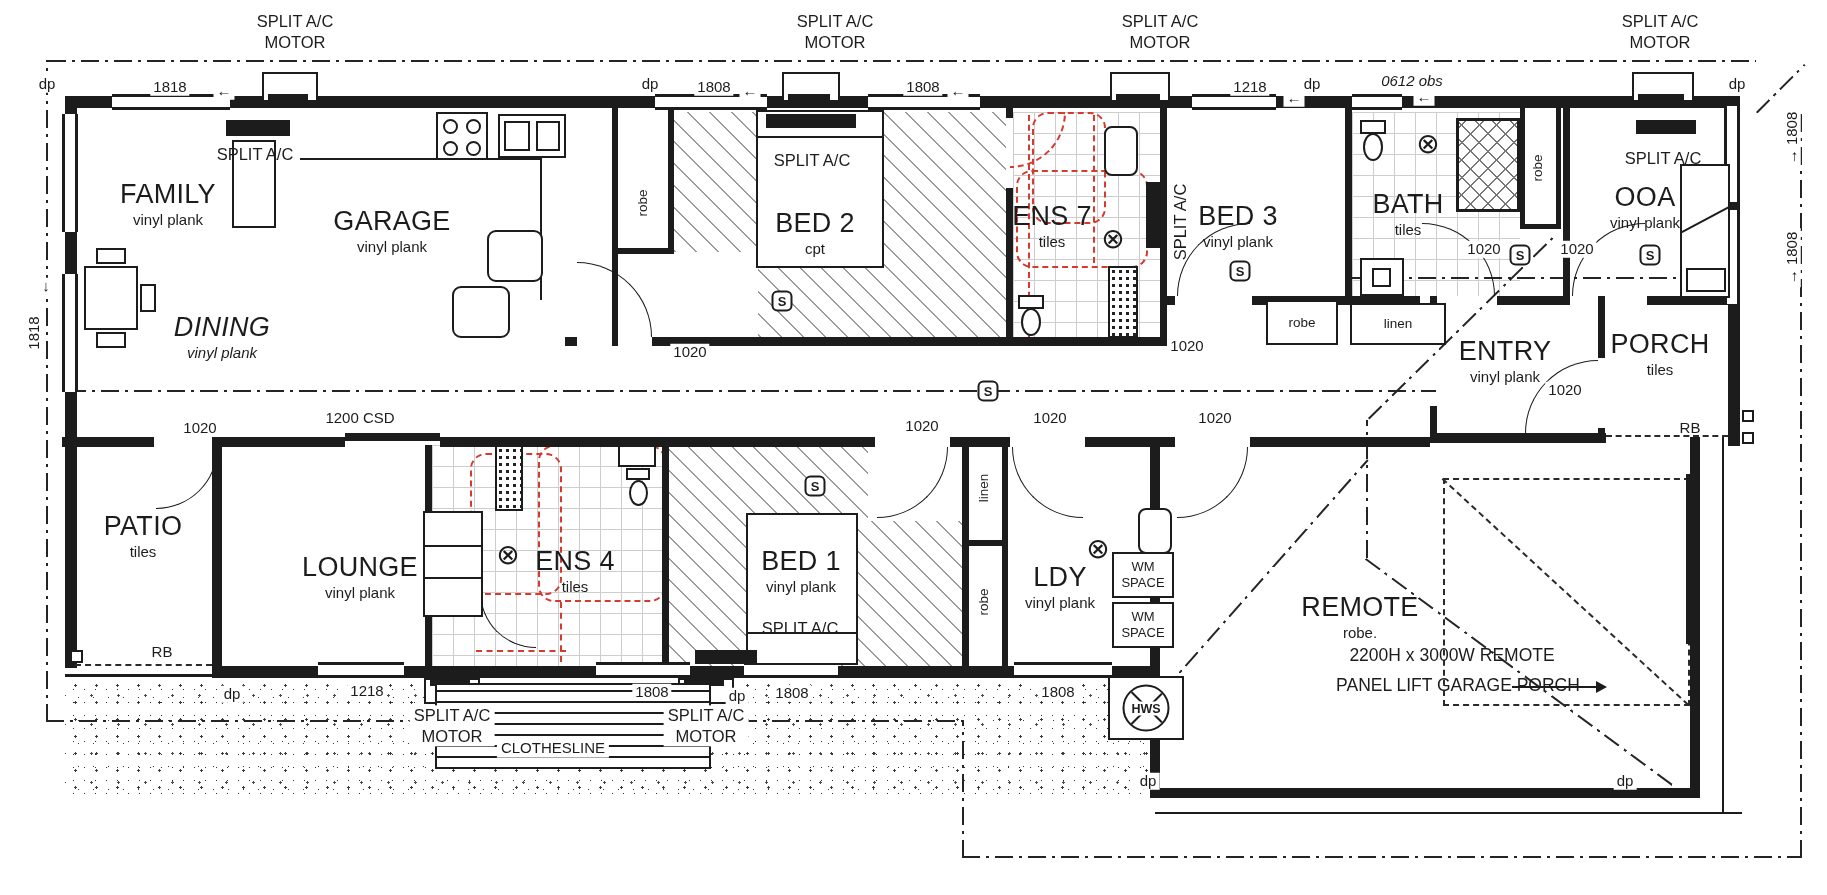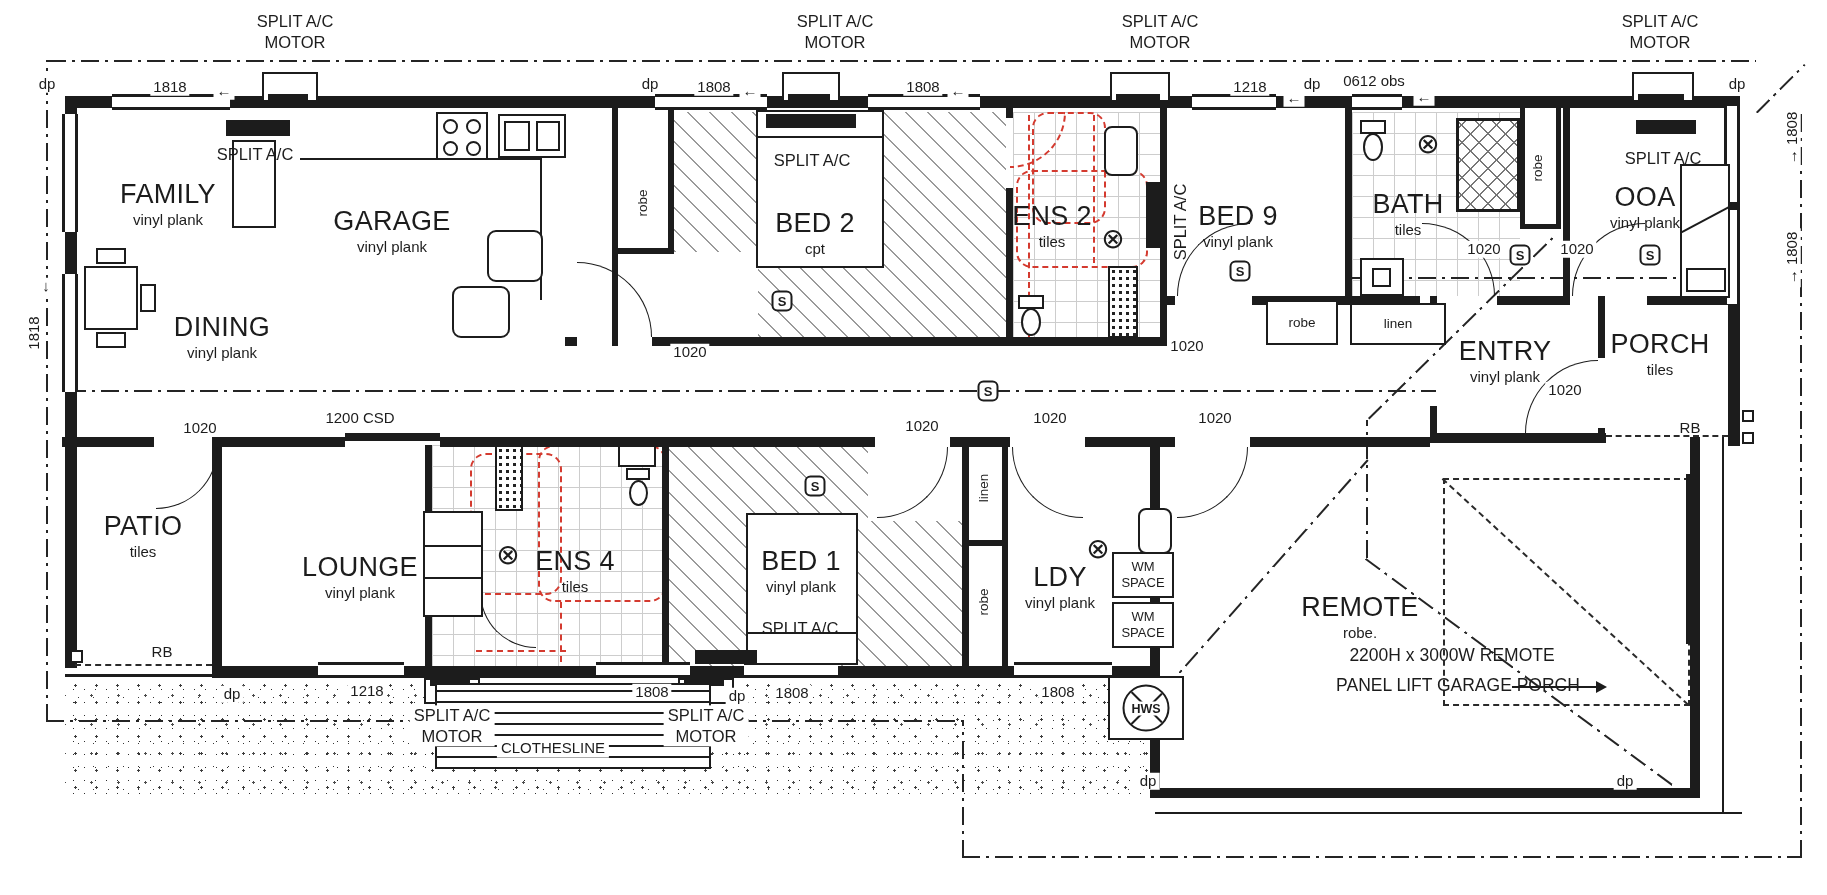--- a/index.html
+++ b/index.html
@@ -261,34 +261,34 @@
 
   <div id="labels-layer">
       <div class="room" style="left: 168px; top: 205px;">
         <div class="nm">FAMILY</div>
         <div class="fin">vinyl plank</div>
       </div>
       <div class="room" style="left: 392px; top: 232px;">
         <div class="nm">GARAGE</div>
         <div class="fin">vinyl plank</div>
       </div>
-      <div class="room" style="left: 222px; top: 338px;">
+      <div class="room" style="left: 222px; top: 338px; font-style: italic;">
         <div class="nm">DINING</div>
         <div class="fin">vinyl plank</div>
       </div>
       <div class="room" style="left: 815px; top: 234px;">
         <div class="nm">BED 2</div>
         <div class="fin">cpt</div>
       </div>
       <div class="room" style="left: 1052px; top: 227px;">
-        <div class="nm">ENS 2</div>
+        <div class="nm">ENS 7</div>
         <div class="fin">tiles</div>
       </div>
       <div class="room" style="left: 1238px; top: 227px;">
-        <div class="nm">BED 9</div>
+        <div class="nm">BED 3</div>
         <div class="fin">vinyl plank</div>
       </div>
       <div class="room" style="left: 1408px; top: 215px;">
         <div class="nm">BATH</div>
         <div class="fin">tiles</div>
       </div>
       <div class="room" style="left: 1645px; top: 208px;">
         <div class="nm">OOA</div>
         <div class="fin">vinyl plank</div>
       </div>
@@ -328,21 +328,21 @@
       <div class="dim" style="left: 170px; top: 87px;">1818</div>
       <div class="dim" style="left: 224px; top: 91px;">←</div>
       <div class="dim" style="left: 650px; top: 84px;">dp</div>
       <div class="dim" style="left: 714px; top: 87px;">1808</div>
       <div class="dim" style="left: 750px; top: 91px;">←</div>
       <div class="dim" style="left: 923px; top: 87px;">1808</div>
       <div class="dim" style="left: 958px; top: 91px;">←</div>
       <div class="dim" style="left: 1250px; top: 87px;">1218</div>
       <div class="dim" style="left: 1312px; top: 84px;">dp</div>
       <div class="dim" style="left: 1294px; top: 98px;">←</div>
-      <div class="dim" style="left: 1374px; top: 81px;">0612 obs</div>
+      <div class="dim" style="left: 1412px; top: 81px; font-style: italic;">0612 obs</div>
       <div class="dim" style="left: 1424px; top: 97px;">←</div>
       <div class="dim" style="left: 1737px; top: 84px;">dp</div>
       <div class="dim" style="left: 34px; top: 333px; transform: translate(-50%, -50%) rotate(-90deg);">1818</div>
       <div class="dim" style="left: 46px; top: 286px;">↓</div>
       <div class="dim" style="left: 1792px; top: 138px; transform: translate(-50%, -50%) rotate(-90deg);">→ 1808</div>
       <div class="dim" style="left: 1792px; top: 258px; transform: translate(-50%, -50%) rotate(-90deg);">→ 1808</div>
       <div class="dim" style="left: 690px; top: 352px;">1020</div>
       <div class="dim" style="left: 1187px; top: 346px;">1020</div>
       <div class="dim" style="left: 200px; top: 428px;">1020</div>
       <div class="dim" style="left: 360px; top: 418px;">1200 CSD</div>

